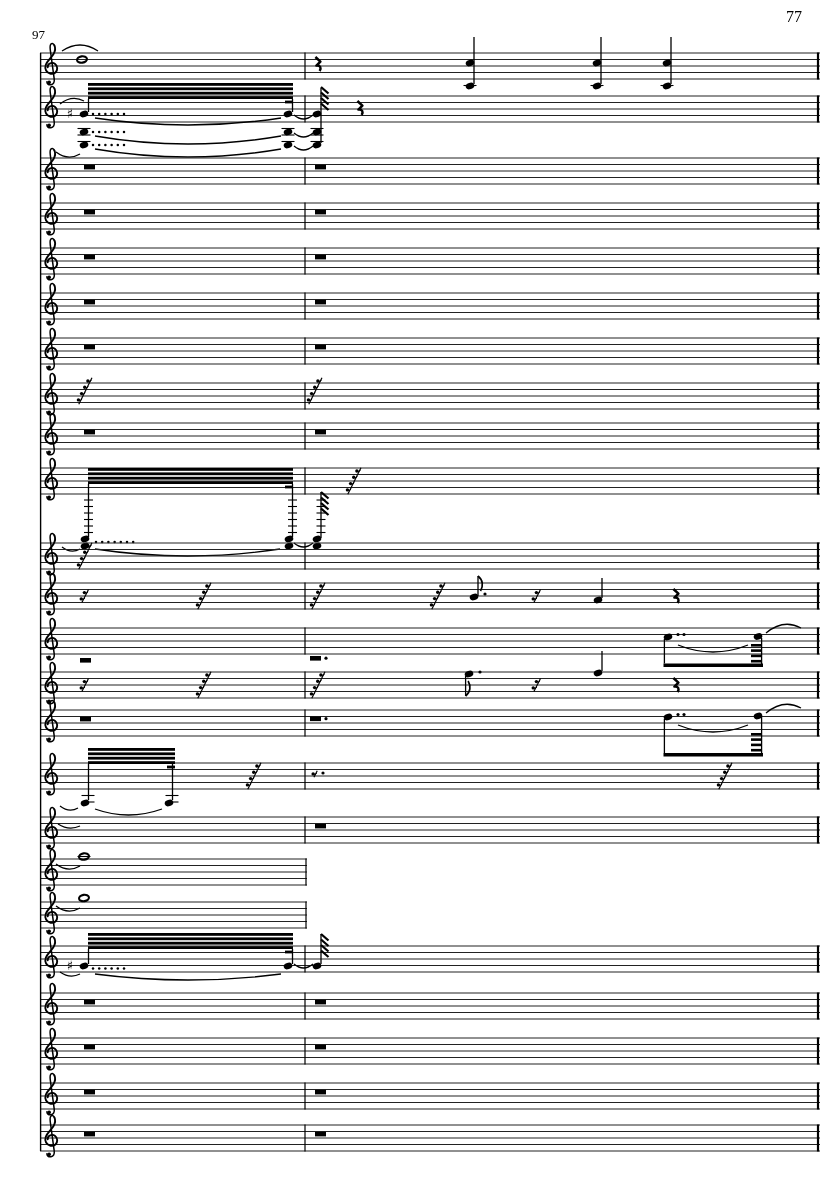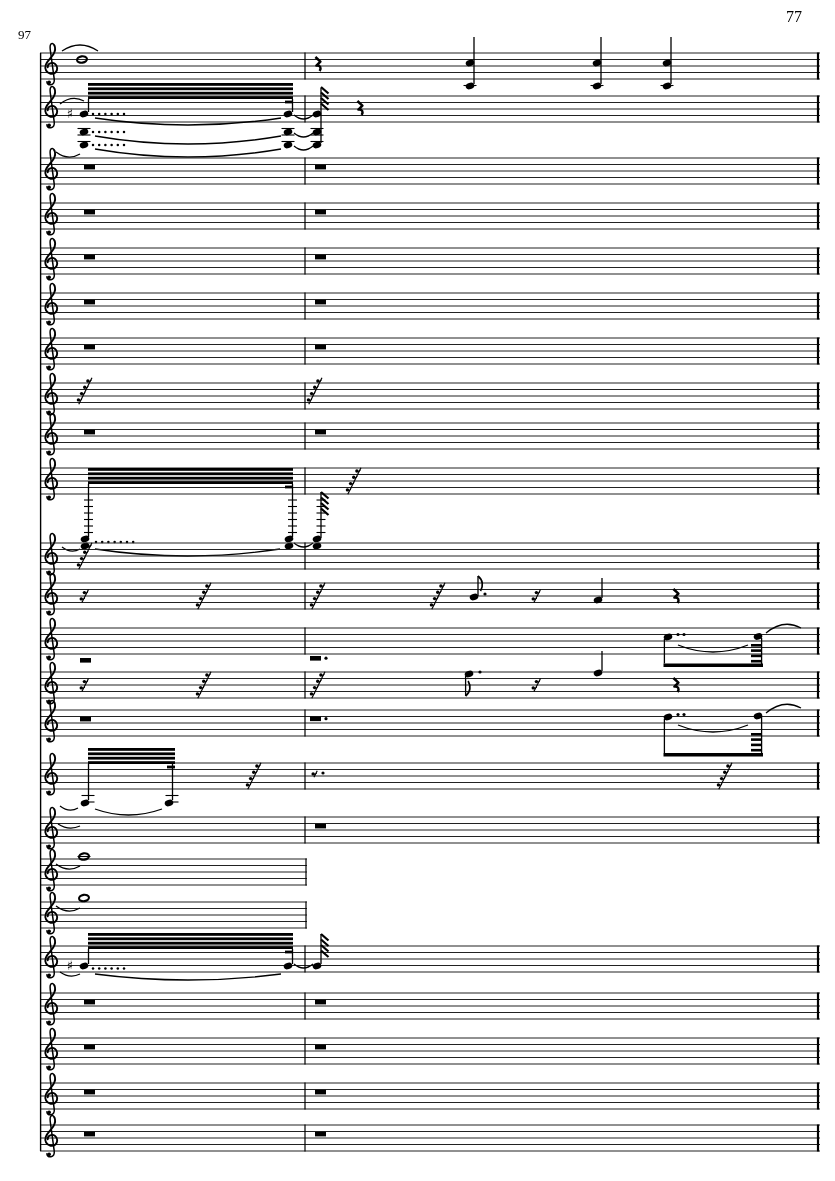--- a/index.html
+++ b/index.html
@@ -1,19 +1,19 @@
 <!DOCTYPE html>
 <html><head>
 <meta charset="utf-8">
 <style>
   html,body{margin:0;padding:0;background:#e8e8e8;}
   .page{position:relative;width:835px;height:1181px;background:#ffffff;overflow:hidden;
         font-family:"Liberation Serif", serif;}
   .pagenum{position:absolute;top:8px;left:786px;font-size:16px;color:#000;}
-  .measurenum{position:absolute;top:27px;left:18px;font-size:13px;color:#000;}
+  .measurenum{position:absolute;top:27px;left:32px;font-size:13px;color:#000;}
   svg{position:absolute;top:0;left:0;}
 </style>
 </head>
 <body>
 
 <div class="page">
   <div class="pagenum">77</div>
   <div class="measurenum">97</div>
   <svg id="score" width="835" height="1181" viewBox="0 0 835 1181">
       <g>

